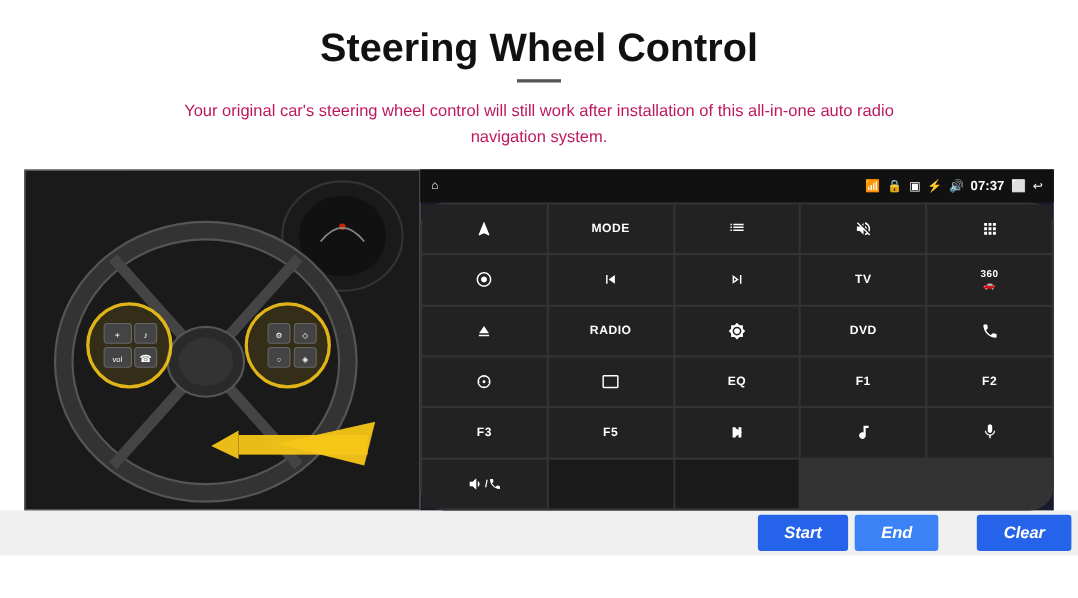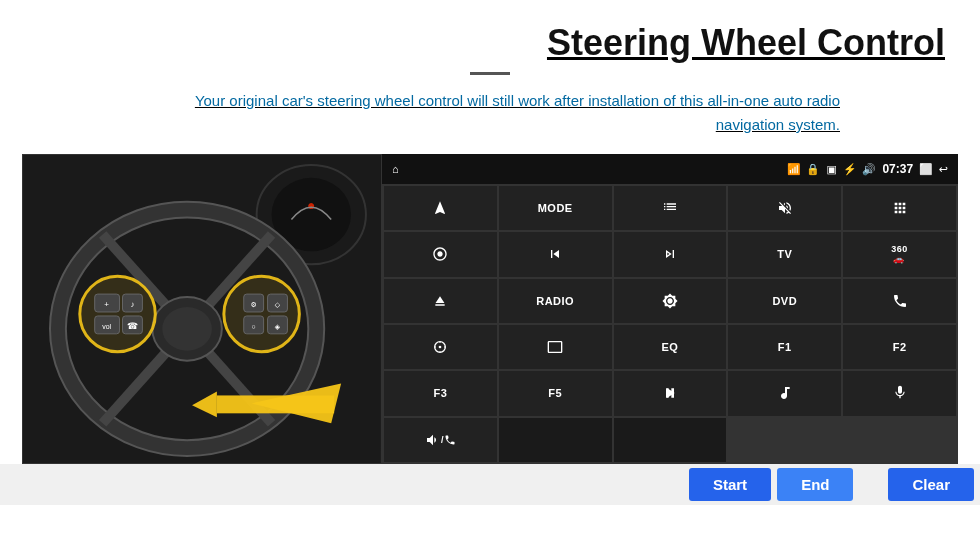--- a/index.html
+++ b/index.html
@@ -10,42 +10,41 @@
       min-height: 544px;
       overflow: hidden;
     }
 
     .page-container {
       width: 980px;
       background: #fff;
     }
 
     .header-section {
-      text-align: right;
-      padding: 22px 35px 14px;
-      text-decoration: underline;
+      text-align: center;
+      padding: 22px 84px 14px;
     }
 
     .page-title {
       font-size: 36px;
       font-weight: 900;
       color: #111;
       margin-bottom: 8px;
     }
 
     .title-divider {
       width: 40px;
       height: 3px;
       background: #555;
       margin: 0 auto 14px;
     }
 
     .subtitle {
       font-size: 15px;
-      color: #0369a1;
+      color: #be185d;
       line-height: 1.6;
       max-width: 700px;
       margin: 3px auto;
     }
 
     .content-area {
       display: flex;
       gap: 0;
       padding: 0 22px 0 22px;
       align-items: flex-start;
@@ -112,20 +111,21 @@
     }
 
     .button-grid {
       display: grid;
       grid-template-columns: repeat(5, 1fr);
       grid-template-rows: repeat(6, 1fr);
       gap: 2px;
       padding: 2px;
       flex: 1;
       background: #333;
+      border-radius: 22px;
     }
 
     .grid-btn {
       background: #222;
       border: none;
       color: #fff;
       font-size: 11px;
       font-weight: bold;
       display: flex;
       align-items: center;
@@ -151,20 +151,21 @@
       justify-content: flex-end;
     }
 
     .bottom-btn {
       padding: 8px 24px;
       font-size: 15px;
       font-weight: bold;
       border: none;
       cursor: pointer;
       border-radius: 3px;
+      font-style: italic;
     }
 
     .btn-start {
       background: #2563eb;
       color: #fff;
     }
 
     .btn-end {
       background: #3b82f6;
       color: #fff;

